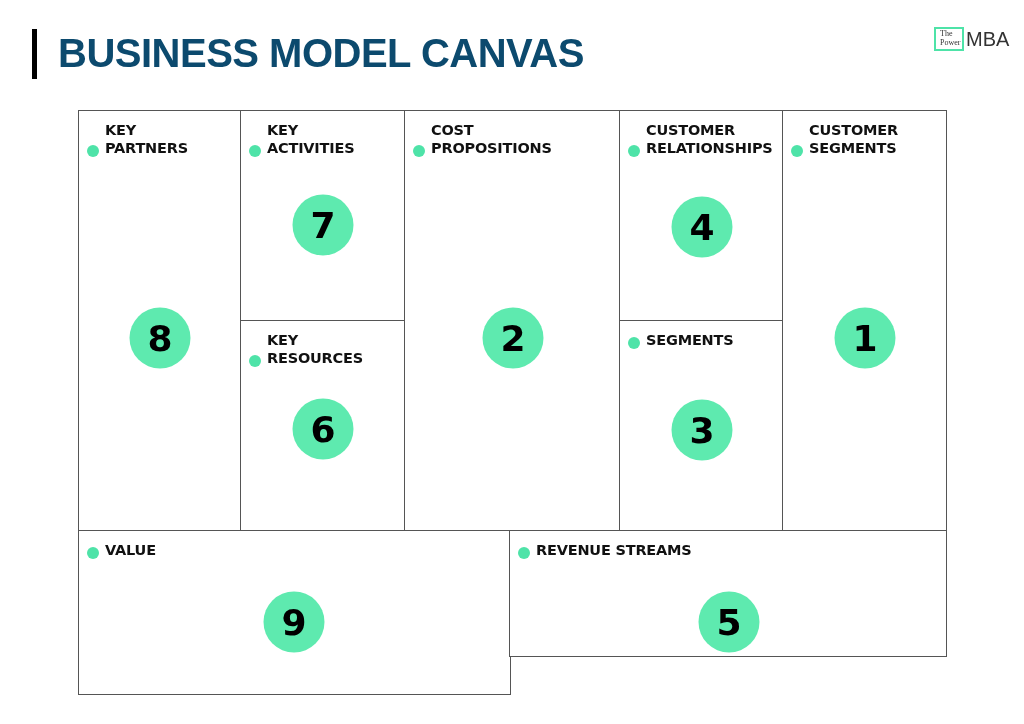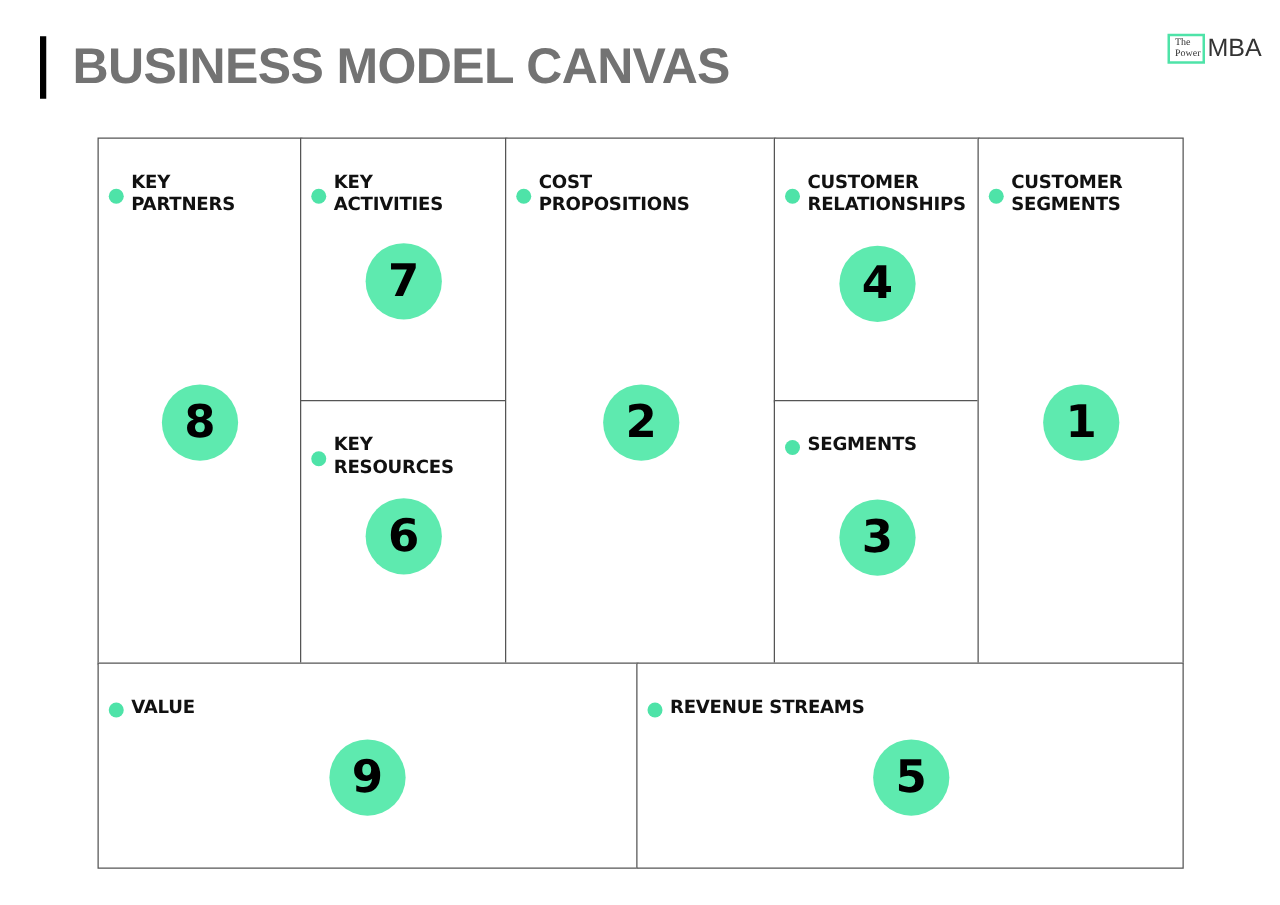--- a/index.html
+++ b/index.html
@@ -1,24 +1,24 @@
 <!DOCTYPE html>
 <html><head>
 <meta charset="utf-8">
 <style>
   html,body{margin:0;padding:0;background:#fff;}
   body{width:1024px;height:724px;position:relative;overflow:hidden;font-family:"DejaVu Sans","Liberation Sans",sans-serif;}
   .title-bar{position:absolute;left:32px;top:29px;width:5px;height:50px;background:#000;}
-  .title{position:absolute;left:58px;top:28px;font-family:"Liberation Sans",sans-serif;font-weight:bold;font-size:40px;letter-spacing:-0.5px;color:#737373;line-height:50px;}
+  .title{position:absolute;left:58px;top:28px;font-family:"Liberation Sans",sans-serif;font-weight:bold;font-size:40px;letter-spacing:-0.5px;color:#0c4a6e;line-height:50px;}
   .logo{position:absolute;left:934px;top:27px;height:24px;}
   .logo-box{position:absolute;left:0;top:0;width:30px;height:24px;border:2px solid #4ee3a8;box-sizing:border-box;}
   .logo-small{position:absolute;left:6px;top:2px;font-size:8px;line-height:9px;color:#333;font-family:Liberation Serif, serif;width:24px;}
   .logo-mba{position:absolute;left:32px;top:3px;font-size:20px;line-height:18px;color:#333;font-family:"Liberation Sans",sans-serif;}
   .cell{position:absolute;box-sizing:border-box;border:1.5px solid #555;background:#fff;}
-  .label{position:absolute;left:8px;top:26px;display:flex;align-items:center;}
+  .label{position:absolute;left:8px;top:10px;display:flex;align-items:flex-end;}
   .dot{width:12px;height:12px;border-radius:50%;background:#4ee3a8;margin-top:3px;margin-right:6px;flex:none;}
   .label-text{font-family:"DejaVu Sans",sans-serif;font-weight:bold;font-size:14.5px;line-height:18px;color:#111;white-space:pre-line;letter-spacing:-0.2px;}
   .num{position:absolute;width:61px;height:61px;border-radius:50%;background:#5eeaaf;display:flex;align-items:center;justify-content:center;font-family:"DejaVu Sans",sans-serif;font-weight:bold;font-size:36px;color:#000;transform:translate(-50%,-50%);}
 </style>
 </head>
 <body>
 
 <div class="title-bar"></div>
 <div class="title">BUSINESS MODEL CANVAS</div>
 
@@ -92,19 +92,19 @@
 </div>
 
 <div class="cell" style="left:78px;top:530px;width:433px;height:165px;">
   <div class="label">
       <span class="dot"></span>
       <span class="label-text">VALUE</span>
     </div>
   <div class="num" style="left:215px;top:91px;">9</div>
 </div>
 
-<div class="cell" style="left:509px;top:530px;width:438px;height:165px;">
+<div class="cell" style="left:509px;top:530px;width:438px;height:127px;">
   <div class="label">
       <span class="dot"></span>
       <span class="label-text">REVENUE STREAMS</span>
     </div>
   <div class="num" style="left:219px;top:91px;">5</div>
 </div>
 
 </body></html>

